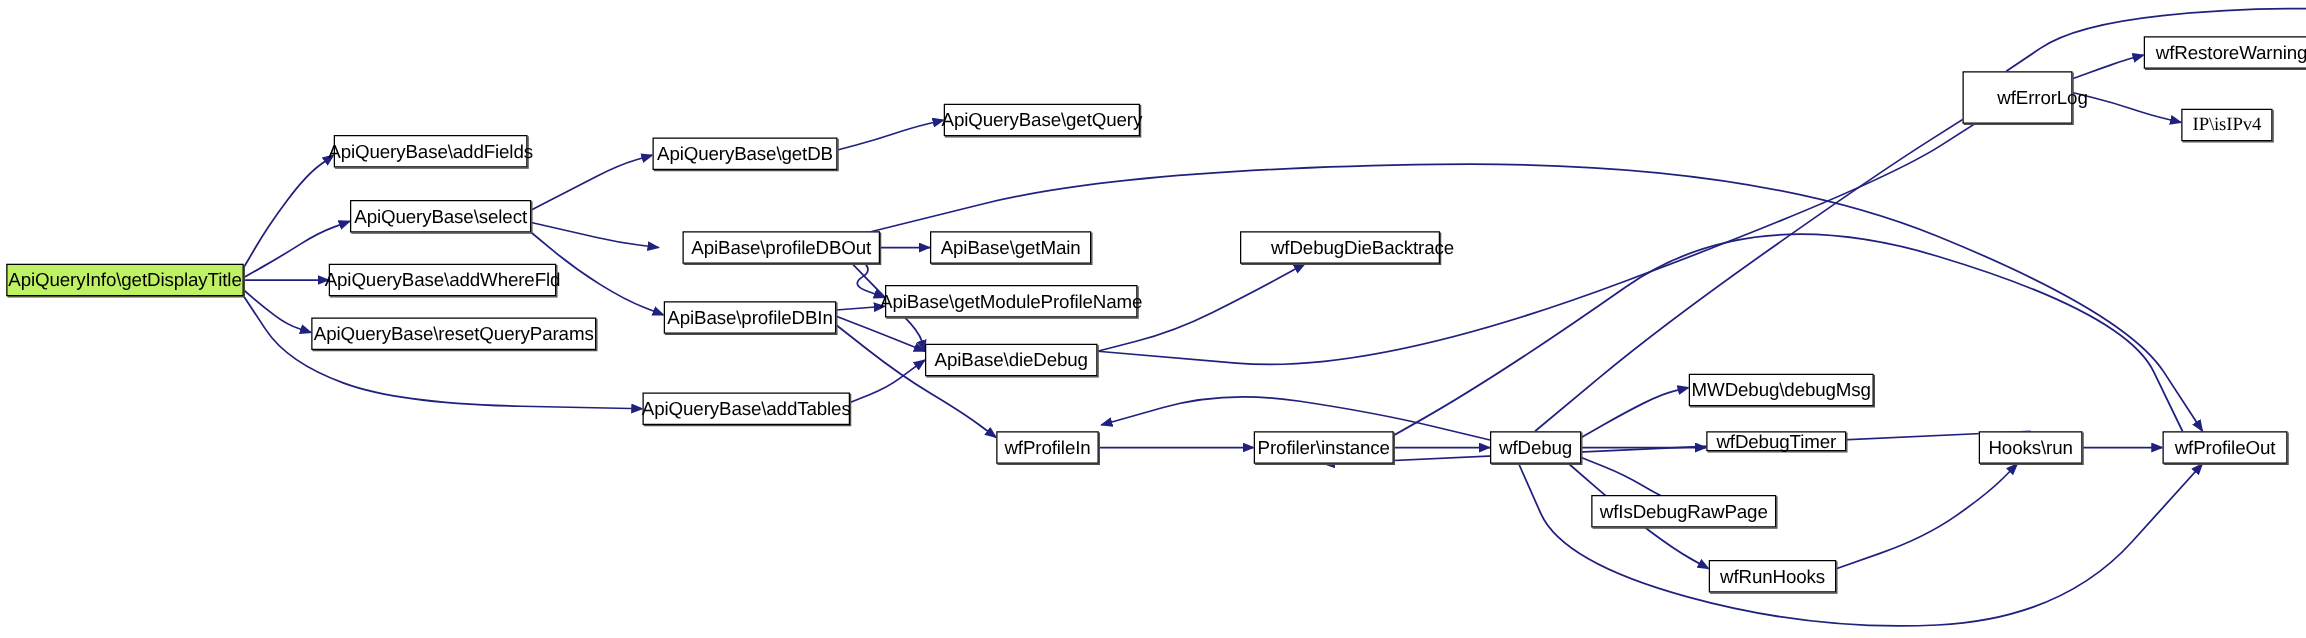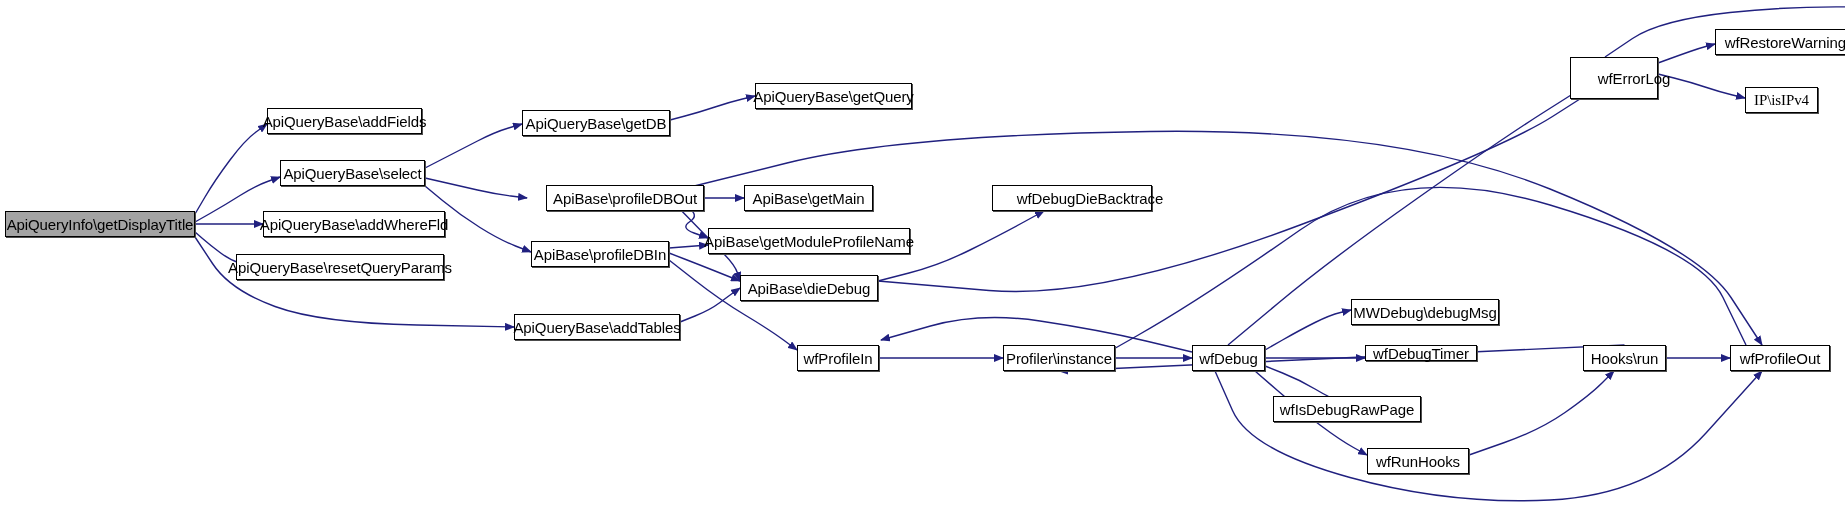--- a/index.html
+++ b/index.html
@@ -21,21 +21,21 @@
     align-items:center;
     justify-content:center;
     font-size:15px;
     line-height:1;
     white-space:nowrap;
     letter-spacing:-0.1px;
     box-shadow:1px 1px 0 0 #4d4d4d;
     z-index:5;
   }
   .node.root{
-    background:#a3a3a3;
+    background:#bef264;
     border:1px solid #000000;
   }
   .node-label{pointer-events:none;}
 </style>
 </head>
 <body>
 
 <div id="canvas">
   <svg id="edges" xmlns="http://www.w3.org/2000/svg" viewBox="0 0 1845 510">
     <defs>
@@ -88,21 +88,21 @@
       </div>
       <div class="node" style="left: 267px; top: 108px; width: 155px; height: 26px;">
         <span class="node-label">ApiQueryBase\addFields</span>
       </div>
       <div class="node" style="left: 280px; top: 160px; width: 145px; height: 26px;">
         <span class="node-label">ApiQueryBase\select</span>
       </div>
       <div class="node" style="left: 263px; top: 211px; width: 182px; height: 26px;">
         <span class="node-label">ApiQueryBase\addWhereFld</span>
       </div>
-      <div class="node" style="left: 236px; top: 254px; width: 208px; height: 26px;">
+      <div class="node" style="left: 249px; top: 254px; width: 228px; height: 26px;">
         <span class="node-label">ApiQueryBase\resetQueryParams</span>
       </div>
       <div class="node" style="left: 514px; top: 314px; width: 166px; height: 26px;">
         <span class="node-label">ApiQueryBase\addTables</span>
       </div>
       <div class="node" style="left: 522px; top: 110px; width: 148px; height: 26px;">
         <span class="node-label">ApiQueryBase\getDB</span>
       </div>
       <div class="node" style="left: 755px; top: 83px; width: 157px; height: 26px;">
         <span class="node-label">ApiQueryBase\getQuery</span>

